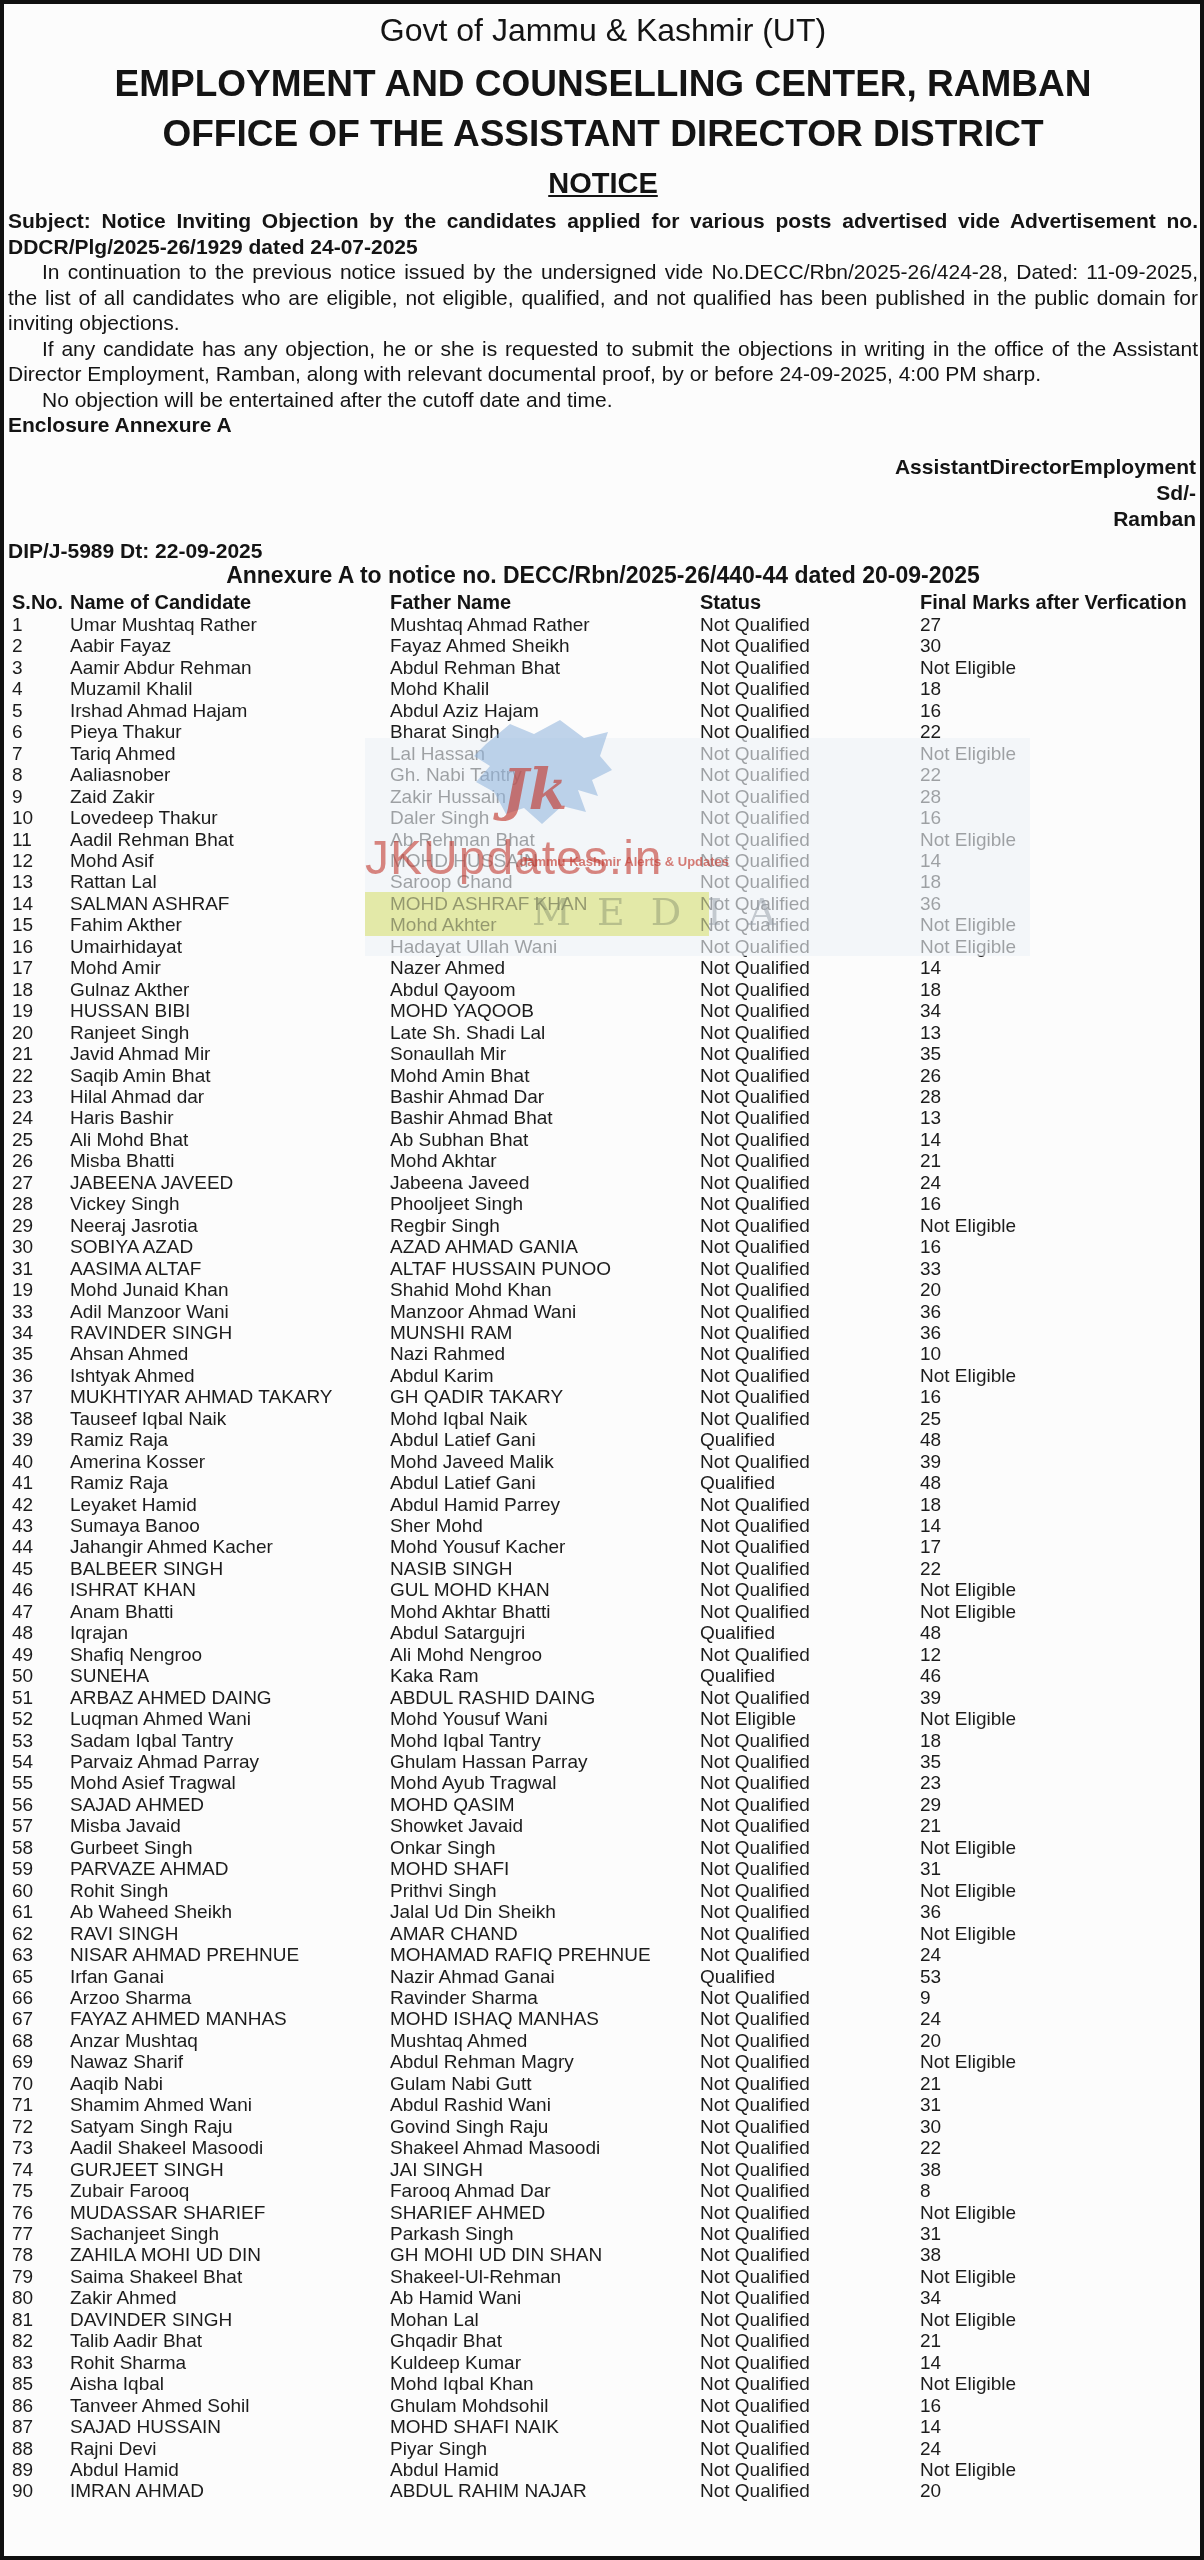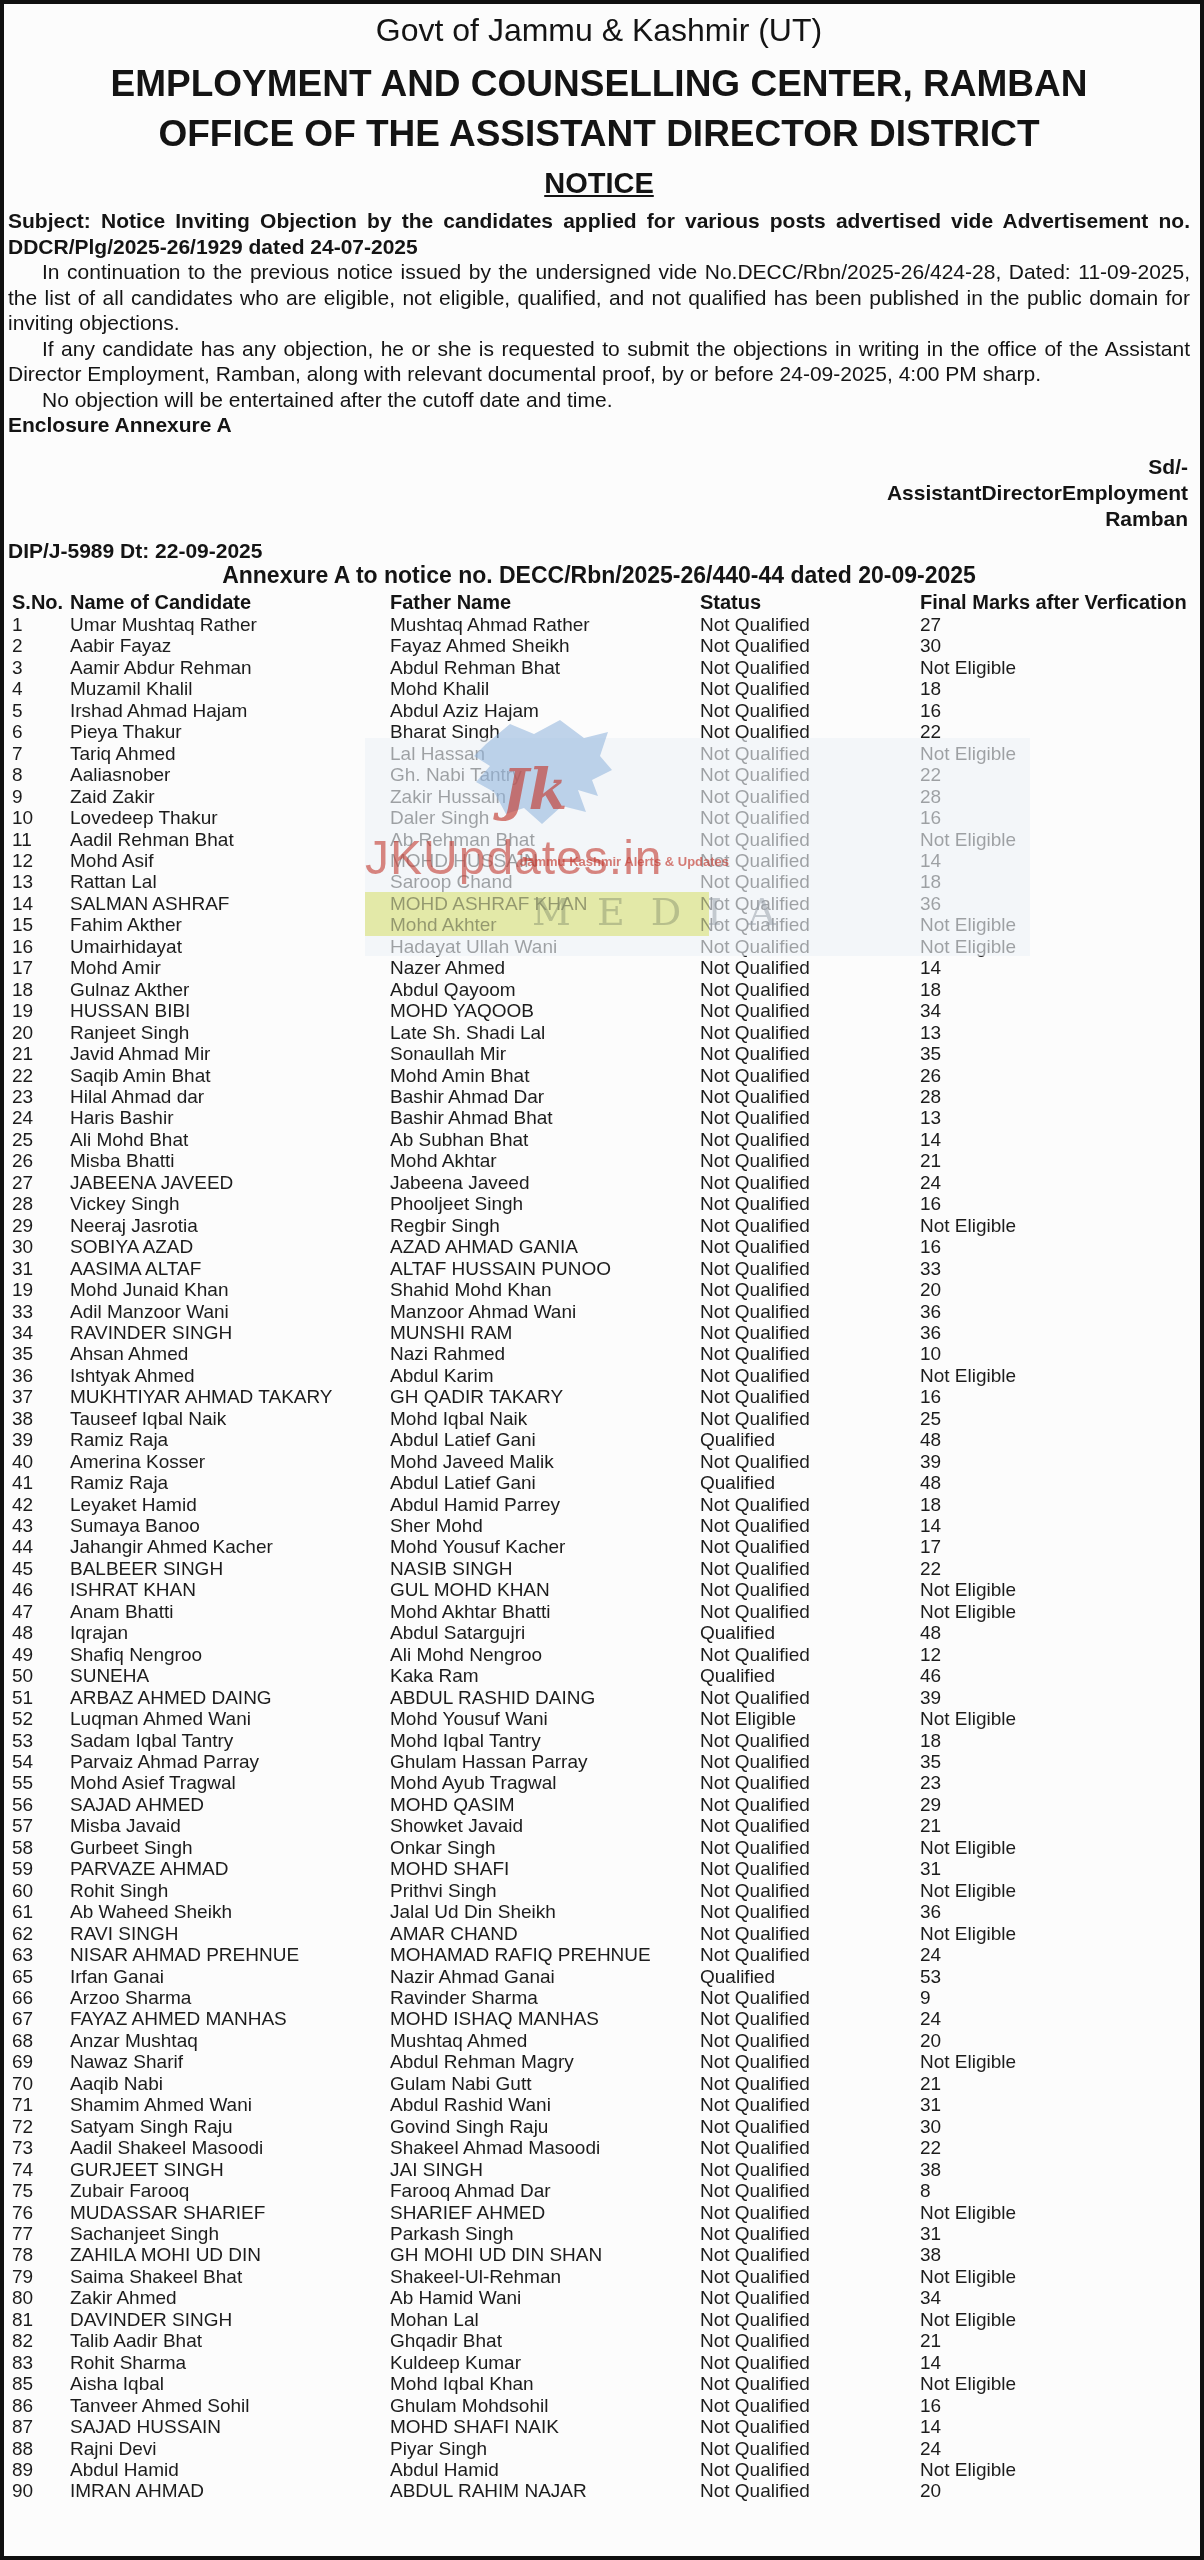--- a/index.html
+++ b/index.html
@@ -7,21 +7,21 @@
   .page{
     position:relative;
     width:1204px;height:2560px;
     margin:0 auto;
     background:#fcfcfc;
     border:4px solid #101010;
     font-family:"Liberation Sans", sans-serif;
     color:#141414;
     overflow:hidden;
   }
-  .inner{padding:4px 10px 0 4px;}
+  .inner{padding:4px 2px 0 4px;}
   .govt{font-size:32px;font-weight:400;text-align:center;margin:4px 0 10px;}
   .office{font-size:37px;font-weight:700;text-align:center;line-height:50px;margin:0 4px 8px;}
   .notice{display:block;width:120px;font-size:29px;font-weight:700;text-align:center;text-decoration:underline;margin:0 auto 8px;}
   .subject{font-size:21px;font-weight:700;line-height:25.5px;text-align:justify;margin:0;}
   .para{font-size:21px;line-height:25.5px;text-align:justify;text-indent:34px;margin:0;}
   .para-short{font-size:21px;line-height:25.5px;text-indent:34px;margin:0;}
   .enclosure{font-size:21px;font-weight:700;line-height:26px;margin:0;}
   .sig{ text-align:right;font-weight:700;font-size:21px;line-height:26px;margin:16px 2px 6px 0;}
   .dip{font-size:21px;font-weight:700;line-height:25px;margin:2px 0 0;}
   .annexure{font-size:23px;font-weight:700;text-align:center;line-height:25px;margin:0 0 3px;}
@@ -82,22 +82,22 @@
     </div>
     <span class="notice">NOTICE</span>
 
     <p class="subject">Subject: Notice Inviting Objection by the candidates applied for various posts advertised vide Advertisement no. DDCR/Plg/2025-26/1929 dated 24-07-2025</p>
     <p class="para">In continuation to the previous notice issued by the undersigned vide No.DECC/Rbn/2025-26/424-28, Dated: 11-09-2025, the list of all candidates who are eligible, not eligible, qualified, and not qualified has been published in the public domain for inviting objections.</p>
     <p class="para">If any candidate has any objection, he or she is requested to submit the objections in writing in the office of the Assistant Director Employment, Ramban, along with relevant documental proof, by or before 24-09-2025, 4:00 PM sharp.</p>
     <p class="para-short">No objection will be entertained after the cutoff date and time.</p>
     <p class="enclosure">Enclosure Annexure A</p>
 
     <div class="sig">
+      <div>AssistantDirectorEmployment</div>
       <div>Sd/-</div>
-      <div>AssistantDirectorEmployment</div>
       <div>Ramban</div>
     </div>
 
     <p class="dip">DIP/J-5989 Dt: 22-09-2025</p>
     <p class="annexure">Annexure A to notice no. DECC/Rbn/2025-26/440-44 dated 20-09-2025</p>
 
     <table class="cand">
       <colgroup>
           <col class="c0">
           <col class="c1">

